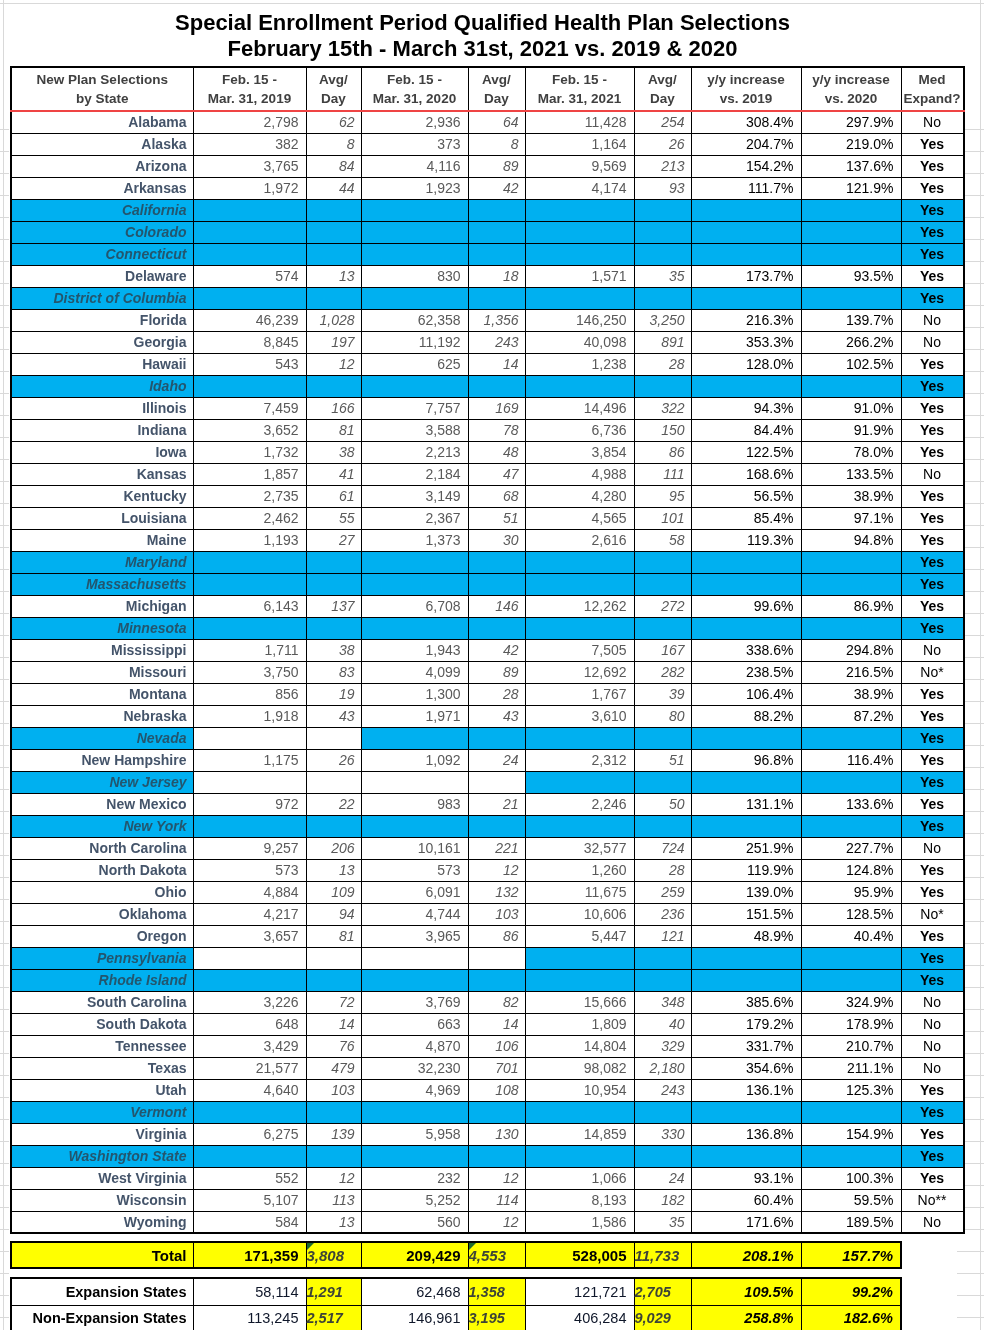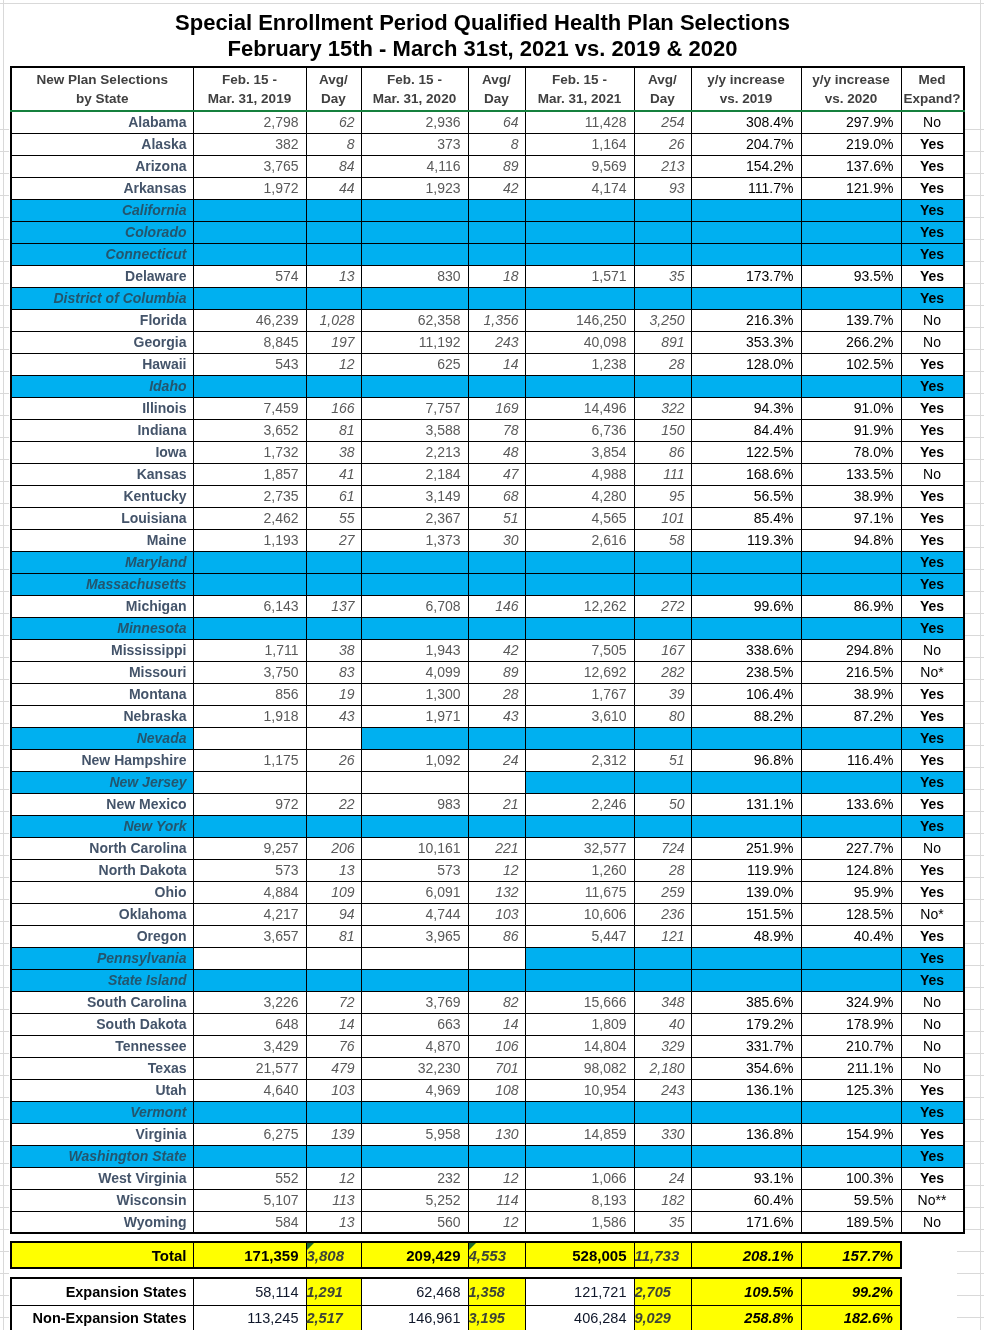--- a/index.html
+++ b/index.html
@@ -31,21 +31,21 @@
   .main-table th, .main-table td { border: 1px solid #000; overflow: hidden; white-space: nowrap; }
 
   col.c-state { width: 182px; } col.c-v19 { width: 113px; } col.c-a19 { width: 55px; }
   col.c-v20 { width: 107px; } col.c-a20 { width: 57px; } col.c-v21 { width: 109px; }
   col.c-a21 { width: 57px; } col.c-p19 { width: 110px; } col.c-p20 { width: 100px; }
   col.c-med { width: 55px; }
 
   .main-table thead th {
     height: 44px; text-align: center; vertical-align: middle;
     font-size: 13.5px; font-weight: bold; color: #404040;
-    line-height: 19px; border-bottom: 2px solid #15803d; padding: 1px 2px;
+    line-height: 19px; border-bottom: 2px solid #ef4444; padding: 1px 2px;
   }
   .main-table tbody td { height: 22px; font-size: 14px; vertical-align: middle; }
 
   td.state { text-align: right; padding-right: 6px; font-weight: bold; color: var(--state-label, #44546A); }
   td.num   { text-align: right; padding-right: 7px; color: var(--number-gray, #595959); }
   td.avg   { text-align: right; padding-right: 6px; color: var(--number-gray, #595959); font-style: italic; }
   td.pct   { text-align: right; padding-right: 7px; color: #000; }
   td.med   { text-align: center; color: #000; }
   td.med.yes { font-weight: bold; }
 
@@ -608,21 +608,21 @@
           <td class="avg"></td>
           <td class="num"></td>
           <td class="avg"></td>
           <td class="num hl"></td>
           <td class="avg hl"></td>
           <td class="pct hl"></td>
           <td class="pct hl"></td>
           <td class="med yes hl">Yes</td>
         </tr>
         <tr class="sbm">
-          <td class="state">State Island</td>
+          <td class="state">Rhode Island</td>
           <td class="num hl"></td>
           <td class="avg hl"></td>
           <td class="num hl"></td>
           <td class="avg hl"></td>
           <td class="num hl"></td>
           <td class="avg hl"></td>
           <td class="pct hl"></td>
           <td class="pct hl"></td>
           <td class="med yes hl">Yes</td>
         </tr>

